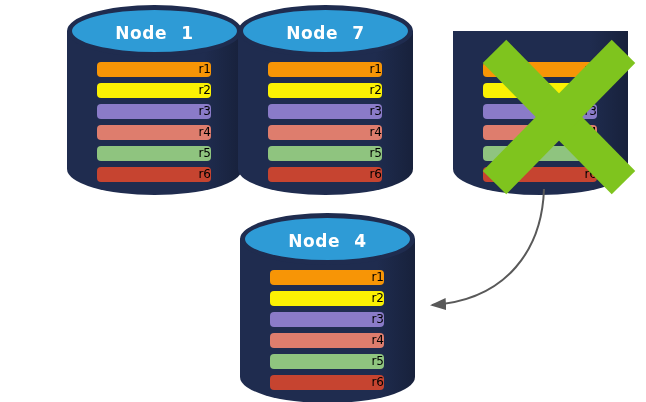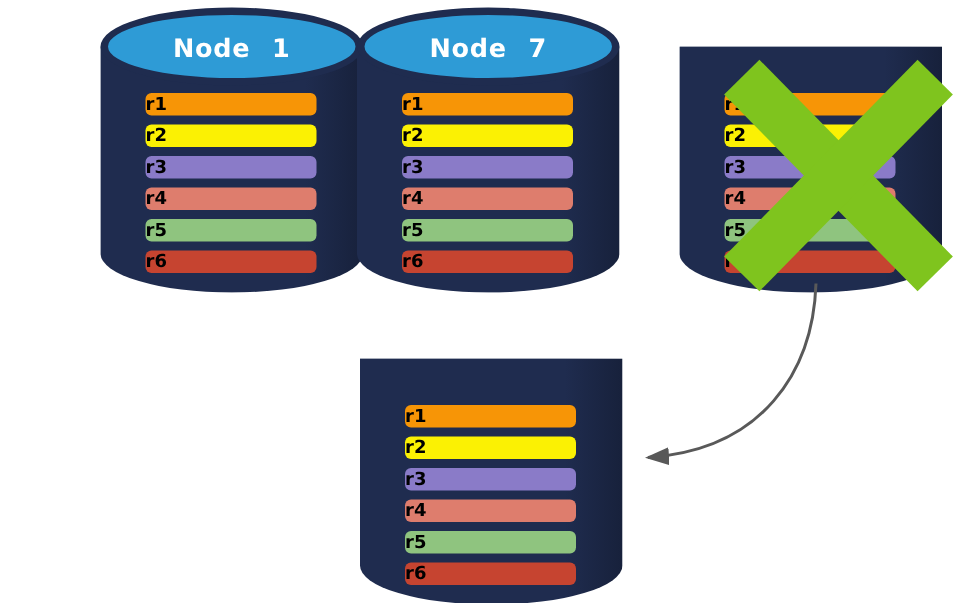--- a/index.html
+++ b/index.html
@@ -34,21 +34,21 @@
   .node-label{
     color:var(--c-node-label);
     font-weight:bold;font-size:17px;letter-spacing:.5px;word-spacing:8px;
     padding-top:4px;white-space:nowrap;
   }
   .records{
     position:absolute;left:30px;top:57px;width:114px;z-index:3;
   }
   .record-bar{
     height:15px;margin-bottom:6px;border-radius:4px;
-    text-align:left;font-weight:bold;font-size:12px;line-height:15px;
+    text-align:right;font-weight:normal;font-size:12px;line-height:15px;
     color:var(--c-record-label);
   }
   .failure-x{
     position:absolute;left:492px;top:50px;width:133px;height:133px;z-index:6;
   }
   .failure-x .stroke{
     position:absolute;left:50%;top:50%;width:184px;height:33px;
     background:var(--c-x);
   }
   .failure-x .s1{transform:translate(-50%,-50%) rotate(45.5deg);}
@@ -101,20 +101,23 @@
         <div class="record-bar" style="background: rgb(251, 241, 3);">r2</div>
         <div class="record-bar" style="background: rgb(138, 123, 200);">r3</div>
         <div class="record-bar" style="background: rgb(222, 125, 109);">r4</div>
         <div class="record-bar" style="background: rgb(143, 196, 127);">r5</div>
         <div class="record-bar" style="background: rgb(198, 68, 48);">r6</div>
       </div>
   </div>
 
   <div class="node" style="left:240px;top:213px;">
     <div class="cyl-body"></div>
+    <div class="cyl-top">
+      <span class="node-label">Node 4</span>
+    </div>
     <div class="records">
         <div class="record-bar" style="background: rgb(247, 149, 6);">r1</div>
         <div class="record-bar" style="background: rgb(251, 241, 3);">r2</div>
         <div class="record-bar" style="background: rgb(138, 123, 200);">r3</div>
         <div class="record-bar" style="background: rgb(222, 125, 109);">r4</div>
         <div class="record-bar" style="background: rgb(143, 196, 127);">r5</div>
         <div class="record-bar" style="background: rgb(198, 68, 48);">r6</div>
       </div>
   </div>
 

